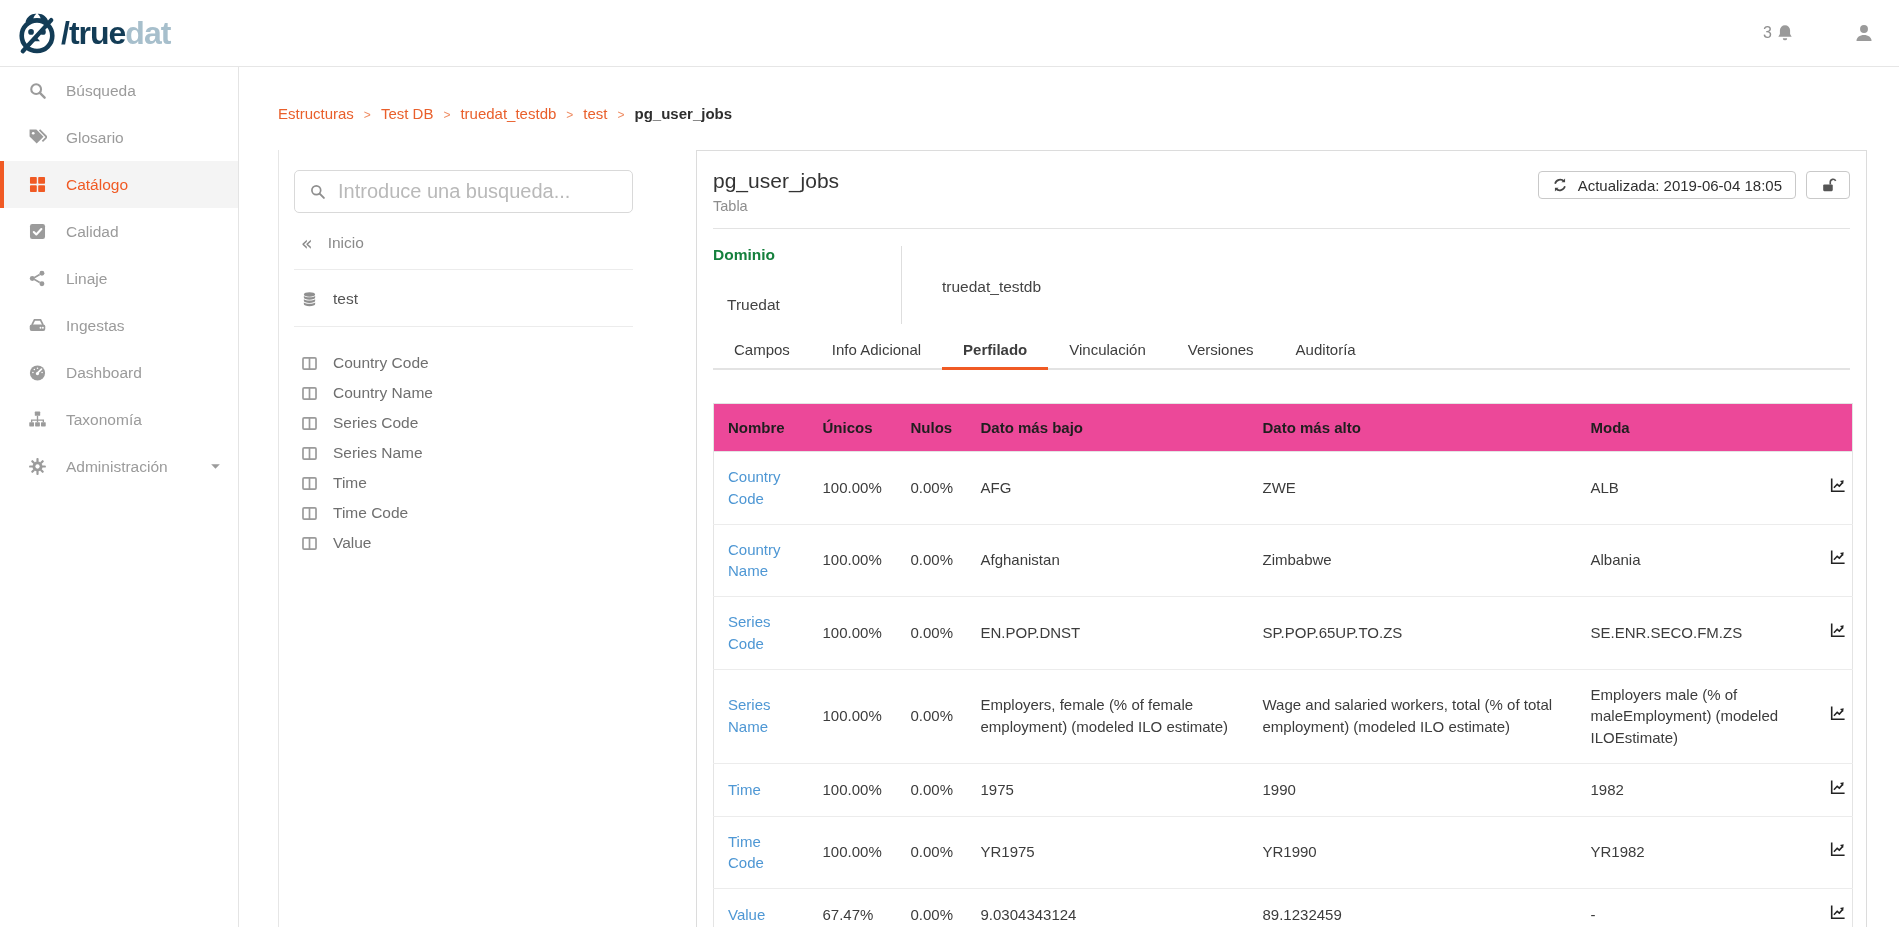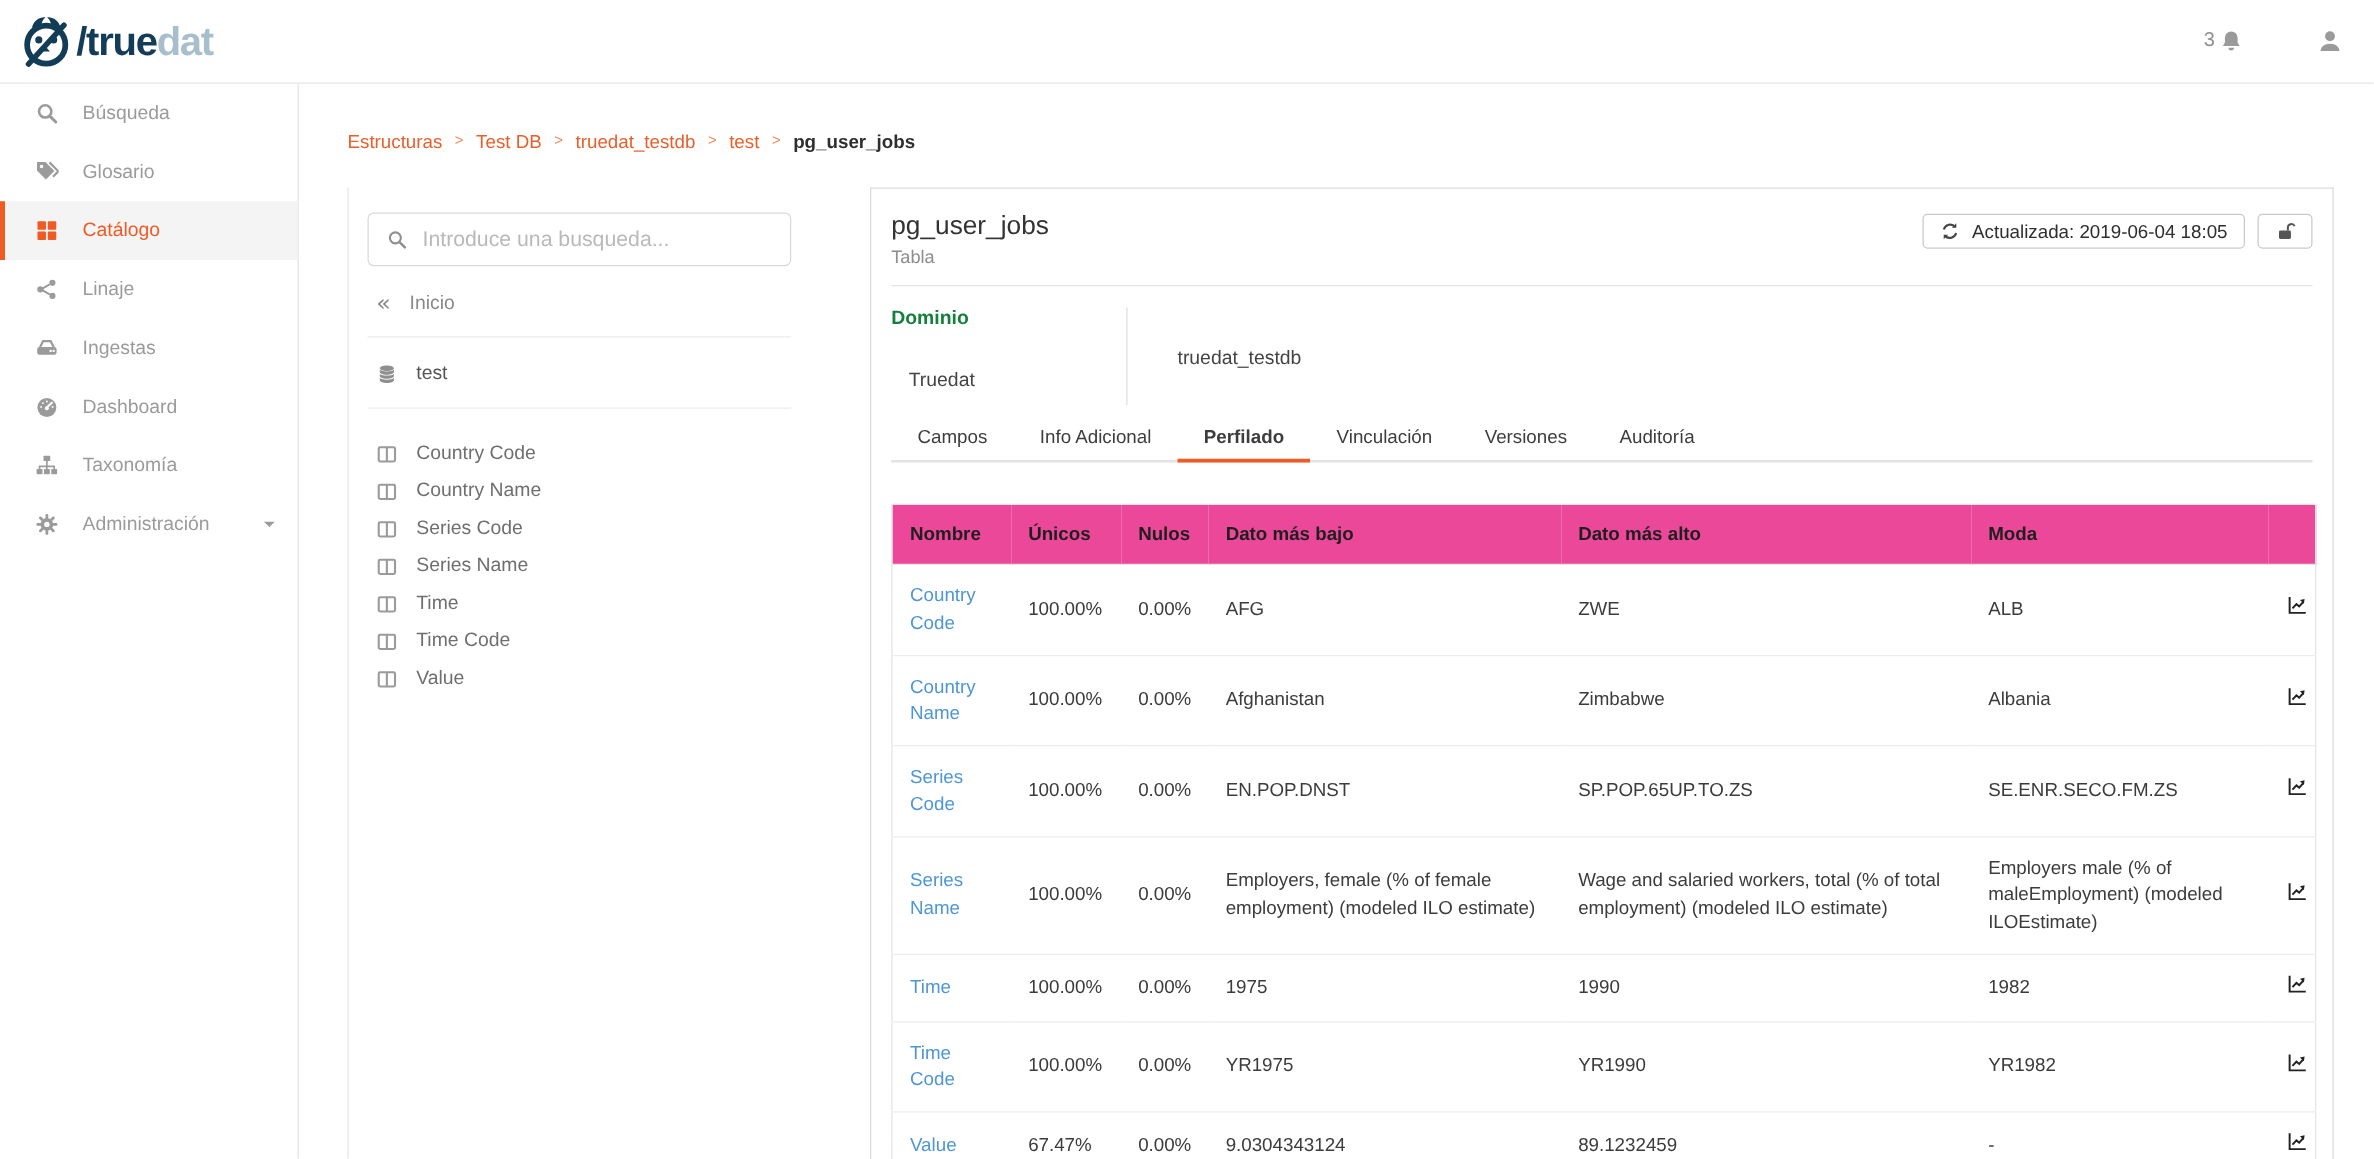--- a/index.html
+++ b/index.html
@@ -27,33 +27,33 @@
     border-right:1px solid #e4e4e4; }
   .side-item { height:47px; display:flex; align-items:center; gap:19px; padding:0 16px 0 28px;
     color:#9b9b9b; font-size:15.5px; cursor:pointer; }
   .side-item svg { width:19px; height:19px; flex-shrink:0; color:#9b9b9b; }
   .side-item.active { color:#f05a24; background:#f4f4f4; box-shadow:inset 4px 0 0 #f05a24; }
   .side-item.active svg { color:#f05a24; }
   .side-item .caret { margin-left:auto; }
   .side-item .caret svg { width:13px; height:13px; }
 
   
-  .breadcrumb { position:absolute; left:278px; top:105px; display:flex; gap:10px; align-items:flex-start;
+  .breadcrumb { position:absolute; left:278px; top:105px; display:flex; gap:10px; align-items:flex-end;
     font-size:15px; }
   .crumb-link { color:#e95f2b; cursor:pointer; }
   .crumb-sep { color:#ef8c62; font-size:12px; }
   .crumb-current { color:#2e2e2e; font-weight:bold; }
 
   
   .tree-panel { position:absolute; left:278px; top:150px; width:356px; bottom:0;
     border-left:1px solid #e6e6e6; background:#fff; padding:20px 0 0 15px; }
   .search-box { width:339px; height:43px; border:1px solid #d9d9d9; border-radius:5px;
     display:flex; align-items:center; gap:12px; padding:0 14px; background:#fff; }
   .search-box svg { width:17px; height:17px; color:#8f8f8f; flex-shrink:0; }
-  .search-box input { border:none; outline:none; flex:1; font-size:17px; color:#14532d;
+  .search-box input { border:none; outline:none; flex:1; font-size:20px; color:#14532d;
     font-family:inherit; background:transparent; }
   .search-box input::placeholder { color:#b9b9b9; }
   .tree-back { margin-top:20px; height:20px; display:flex; align-items:center; gap:15px;
     color:#8a8a8a; font-size:15.5px; cursor:pointer; padding-left:7px; }
   .tree-back .chev { font-size:19px; line-height:1; color:#8a8a8a; font-family:"DejaVu Sans",sans-serif; }
   .tree-divider { border-bottom:1px solid #ececec; width:339px; margin-top:16px; }
   .tree-parent { margin-top:18px; height:22px; display:flex; align-items:center; gap:15px;
     color:#555; font-size:15.5px; cursor:pointer; padding-left:7px; }
   .tree-parent svg { width:17px; height:17px; color:#8f8f8f; }
   .field-list { margin-top:21px; }
@@ -162,20 +162,29 @@
     <div class="side-item active">
       <span>
         <svg viewBox="0 0 24 24" fill="currentColor">
           <rect x="2.5" y="2.5" width="8.6" height="8.6" rx="1"></rect>
           <rect x="12.9" y="2.5" width="8.6" height="8.6" rx="1"></rect>
           <rect x="2.5" y="12.9" width="8.6" height="8.6" rx="1"></rect>
           <rect x="12.9" y="12.9" width="8.6" height="8.6" rx="1"></rect>
         </svg>
       </span>
       <span>Catálogo</span>
+    </div>
+    <div class="side-item">
+      <span>
+        <svg viewBox="0 0 24 24">
+          <rect x="2.5" y="2.5" width="19" height="19" rx="2.8" fill="currentColor"></rect>
+          <path d="M7.3 12.6l3.2 3.2 6.4-7" stroke="#fff" stroke-width="2.6" fill="none" stroke-linecap="round" stroke-linejoin="round"></path>
+        </svg>
+      </span>
+      <span>Calidad</span>
     </div>
     <div class="side-item">
       <span>
         <svg viewBox="0 0 24 24" fill="currentColor">
           <path d="M7.8 11l7-4M7.8 13l7 4" stroke="currentColor" stroke-width="2" fill="none"></path>
           <circle cx="17.6" cy="5.4" r="3.1"></circle>
           <circle cx="5.4" cy="12" r="3.1"></circle>
           <circle cx="17.6" cy="18.6" r="3.1"></circle>
         </svg>
       </span>

